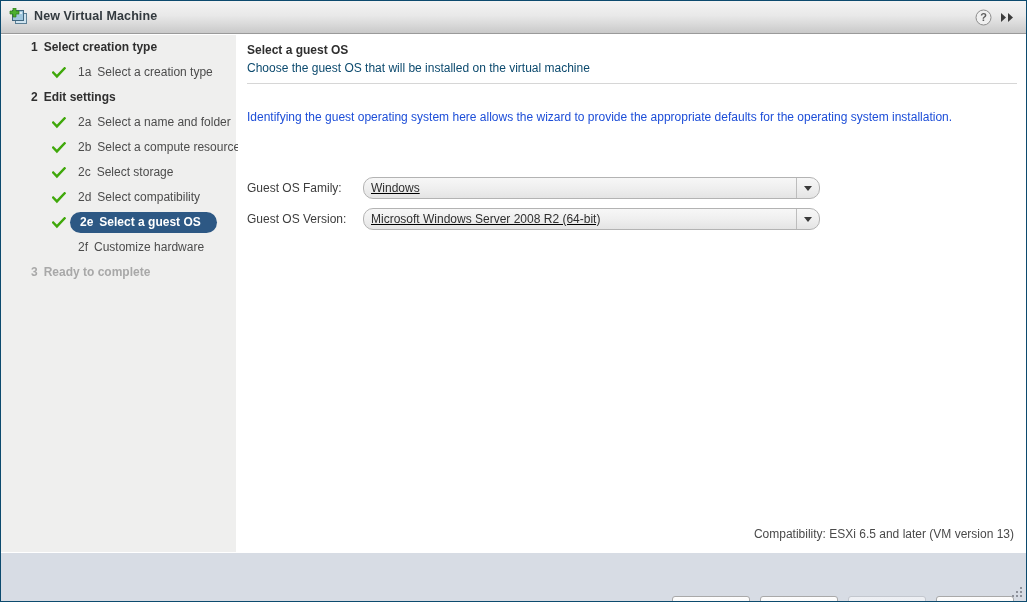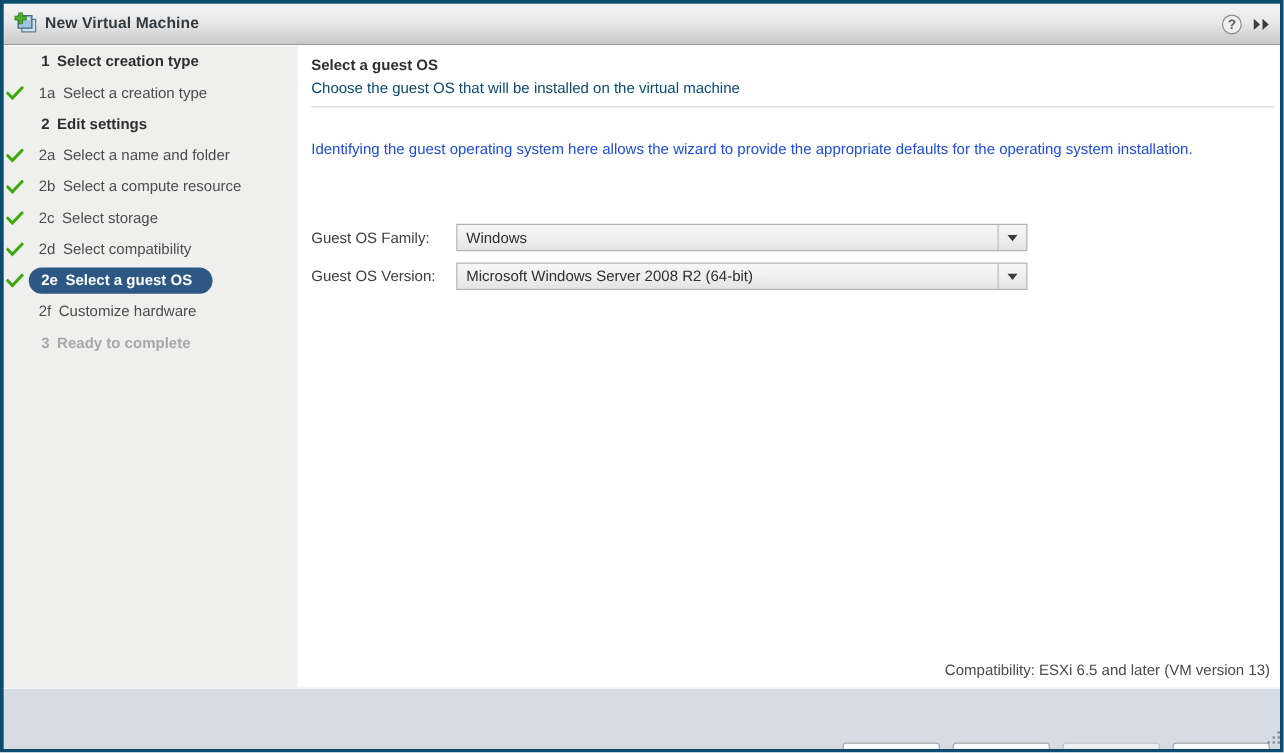--- a/index.html
+++ b/index.html
@@ -8,21 +8,21 @@
     width: 1027px; height: 602px;
     background: #ffffff;
     font-family: "Liberation Sans", sans-serif;
     -webkit-font-smoothing: antialiased;
   }
 
   #window {
     position: relative;
     width: 1027px; height: 602px;
     background: #ffffff;
-    border: 3px solid #0c4a6e;
+    border: 1px solid #0c4a6e;
     overflow: hidden;
   }
 
   
   #titlebar {
     position: absolute; left: 0; top: 0;
     width: 1025px; height: 33px;
     background: linear-gradient(to bottom, #f3f3f3 0%, #e9e9e9 45%, #d8d8d8 75%, #c9c9c9 100%);
     border-bottom: 1px solid #9a9a9a;
   }
@@ -72,21 +72,21 @@
     font-size: 12px; color: #4c4c4c; margin-right: 6px;
     white-space: nowrap;
   }
   .nav-label { font-size: 12px; color: #4c4c4c; white-space: nowrap; }
 
   .nav-item.section .nav-body { padding-left: 0; }
   .nav-item.section .nav-num,
   .nav-item.section .nav-label { font-weight: bold; color: #2f2f2f; }
   .nav-item.section { padding-left: 32px; }
 
-  .nav-item.sub { padding-left: 2px; }
+  .nav-item.sub { padding-left: 24px; margin-left: 27px; }
   .nav-item.sub .nav-body { padding-left: 8px; }
 
   .nav-item.selected .nav-body {
     background: #2d5884;
     padding: 3px 16px 4px 10px;
   }
   .nav-item.selected .nav-num,
   .nav-item.selected .nav-label { color: #ffffff; font-weight: bold; }
 
   .nav-item.disabled .nav-num,
@@ -126,23 +126,24 @@
 
   .field-label {
     width: 116px; flex: 0 0 116px;
     font-size: 12px; color: #3d3d3d;
   }
   .dropdown {
     position: relative;
     width: 457px; height: 22px;
     background: linear-gradient(to bottom, #f7f7f7 0%, #eeeeee 55%, #e4e4e4 100%);
     border: 1px solid #b3b3b3;
-    border-radius: 0;
+    border-radius: 10px;
     display: flex; align-items: center;
     cursor: pointer;
+    text-decoration: underline;
   }
   .dropdown-value {
     padding-left: 7px;
     font-size: 12px; color: #2f2f2f;
     white-space: nowrap; overflow: hidden;
   }
   .dropdown-arrow {
     position: absolute; right: 0; top: 0;
     width: 23px; height: 20px;
     border-left: 1px solid #bdbdbd;

